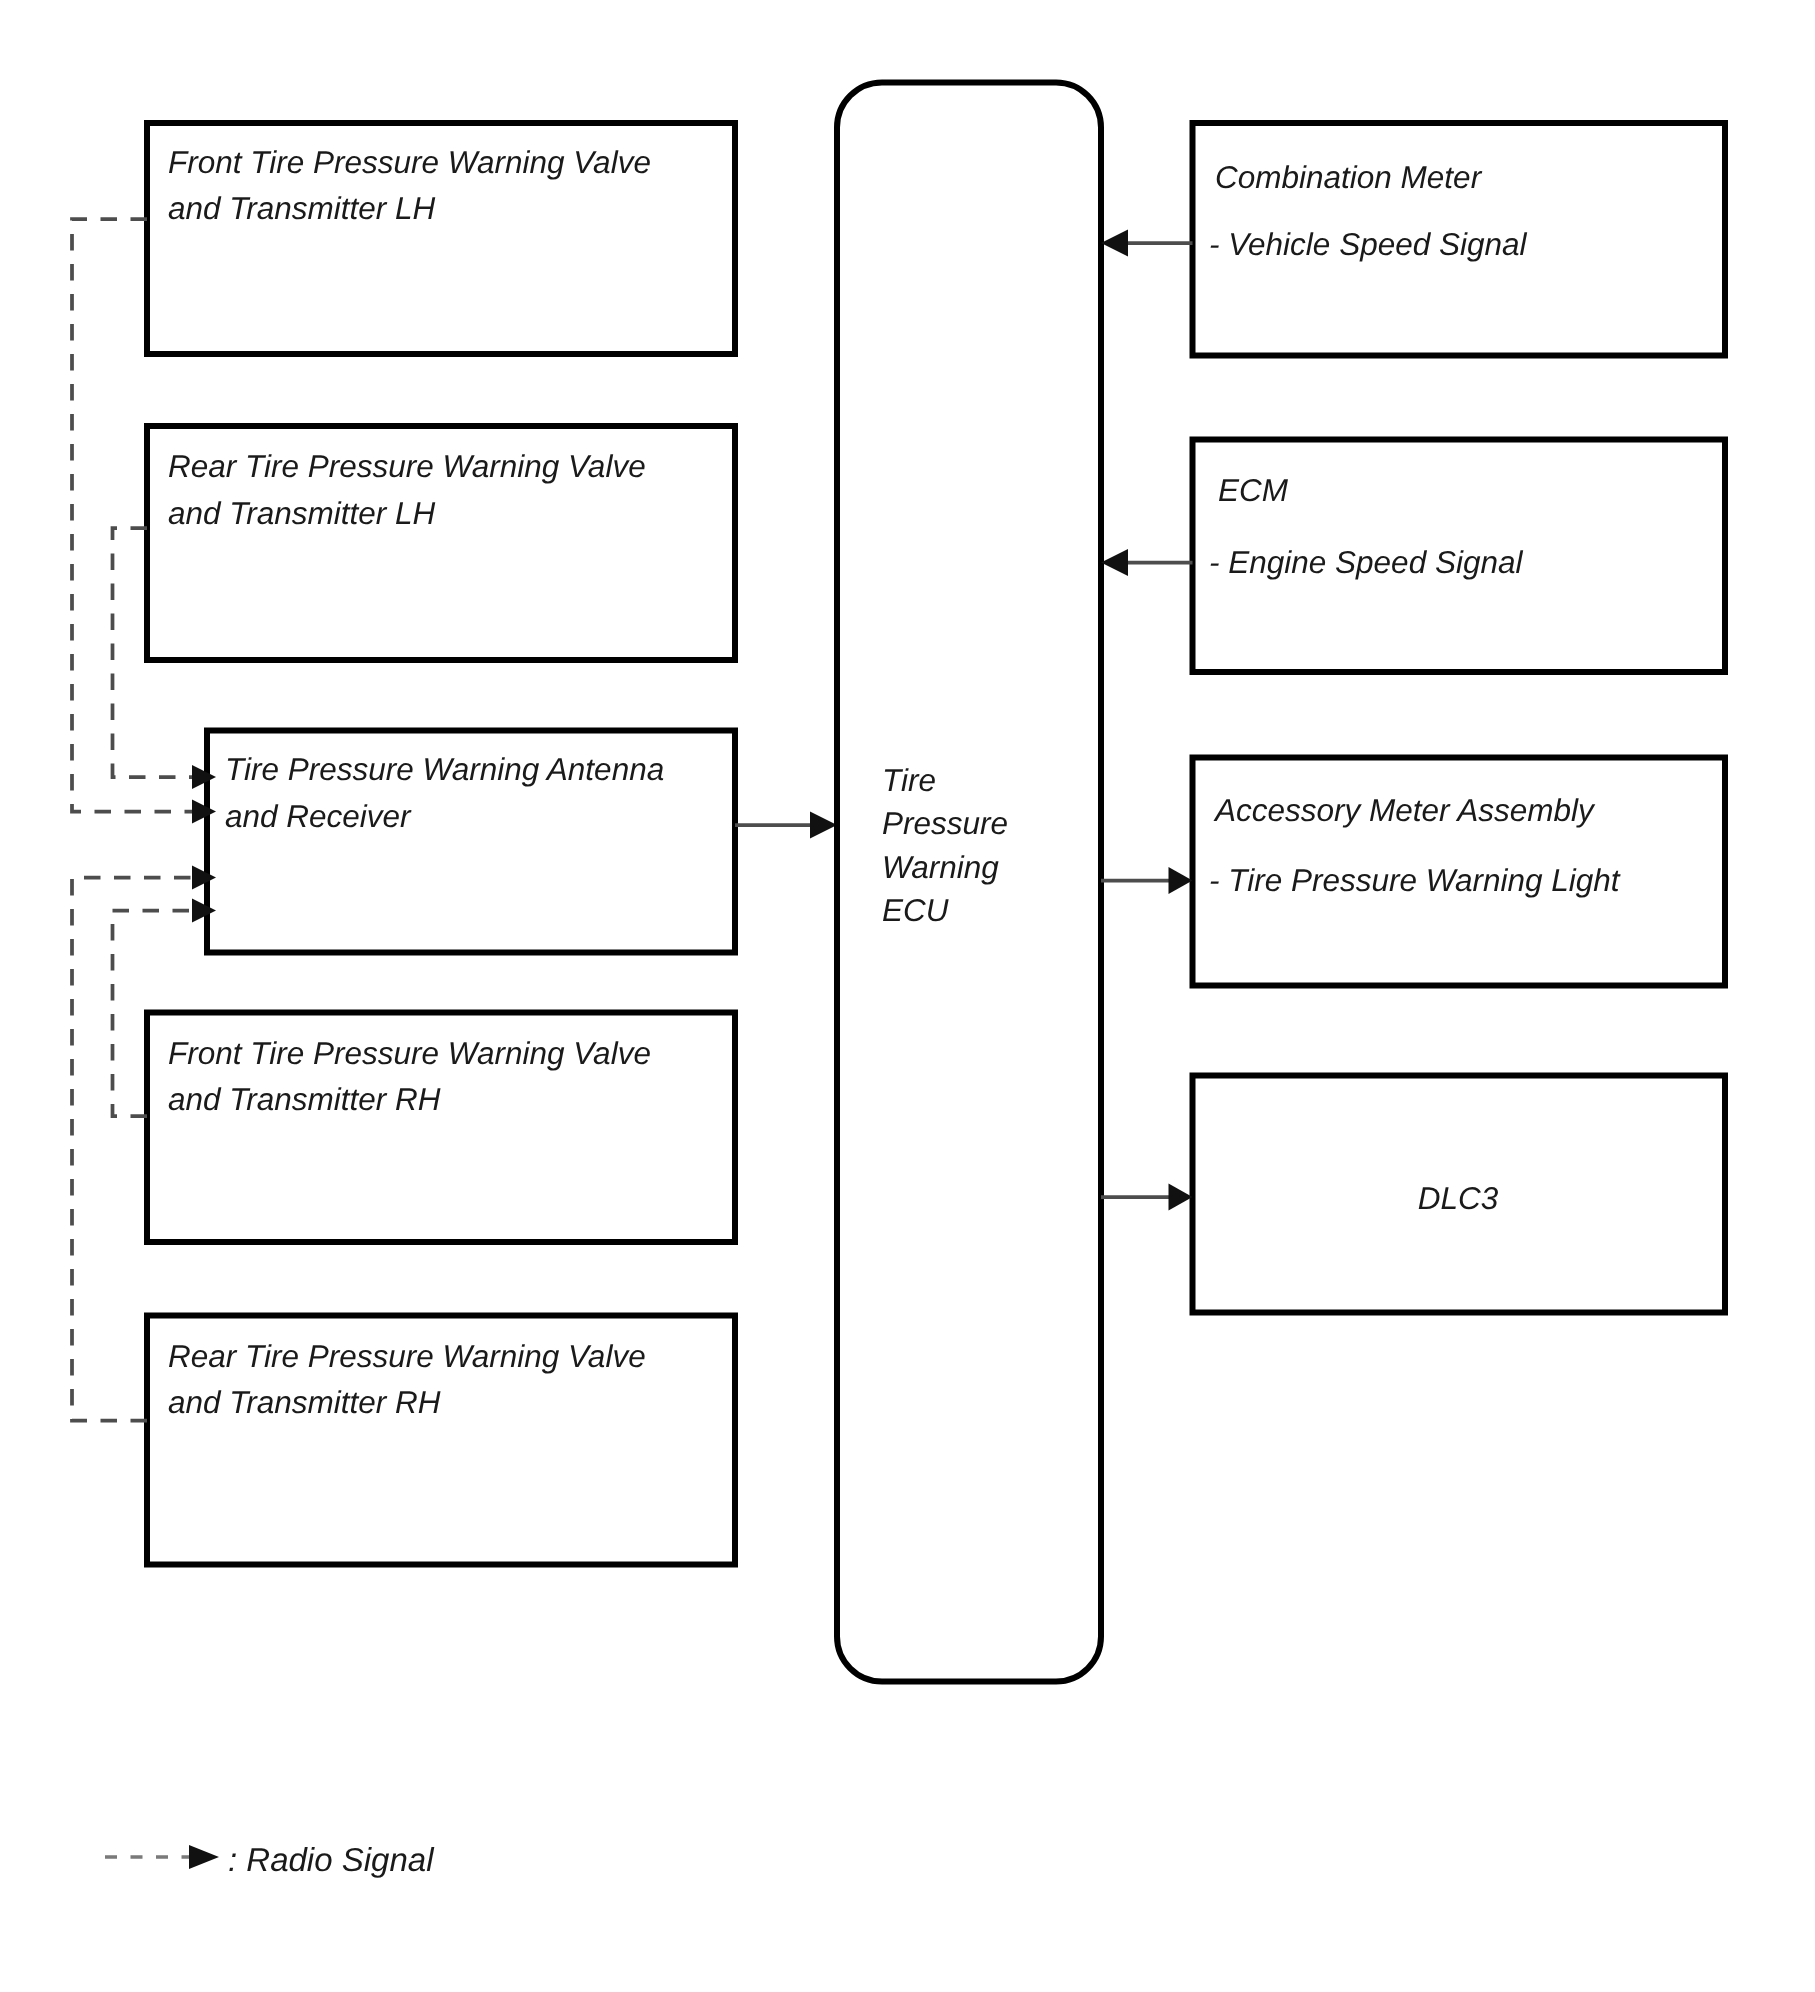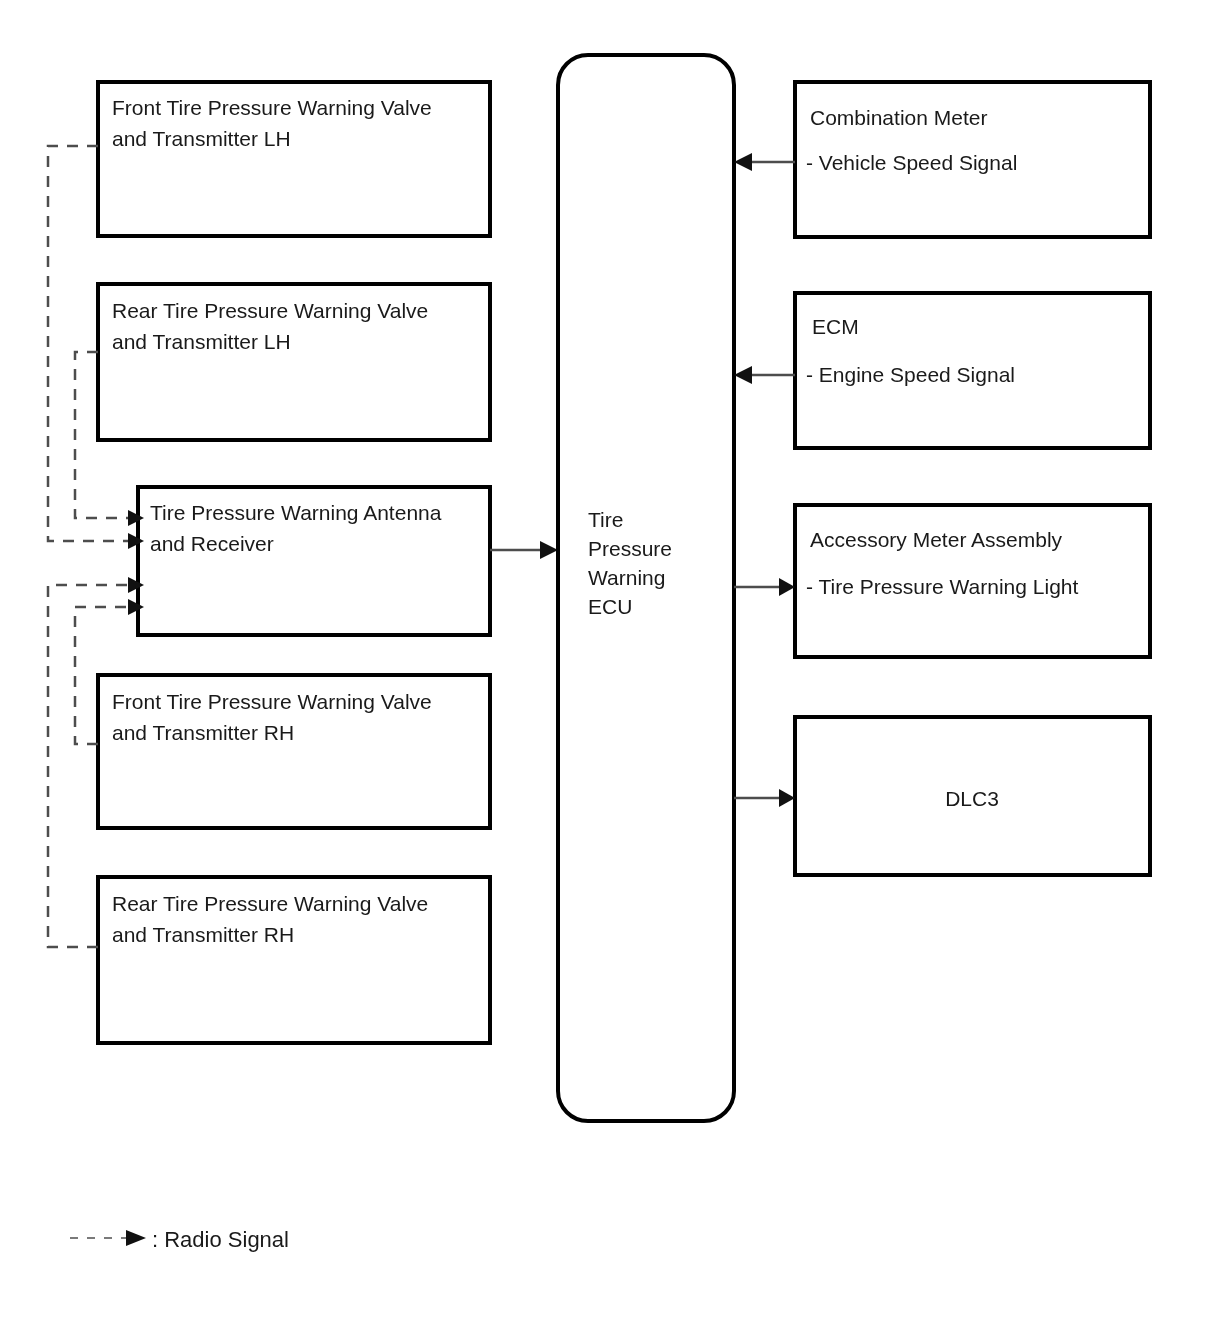--- a/index.html
+++ b/index.html
@@ -11,20 +11,21 @@
   body {
     width: 1210px;
     height: 1328px;
     font-family: "Liberation Sans", sans-serif;
     overflow: hidden;
   }
   #diagram-root {
     position: relative;
     width: 1201px;
     height: 1328px;
+    font-style: italic;
   }
   svg#diagram {
     display: block;
     width: 1210px;
     height: 1328px;
   }
   .box-rect {
     fill: #ffffff;
     stroke: #000000;
     stroke-width: 4;

